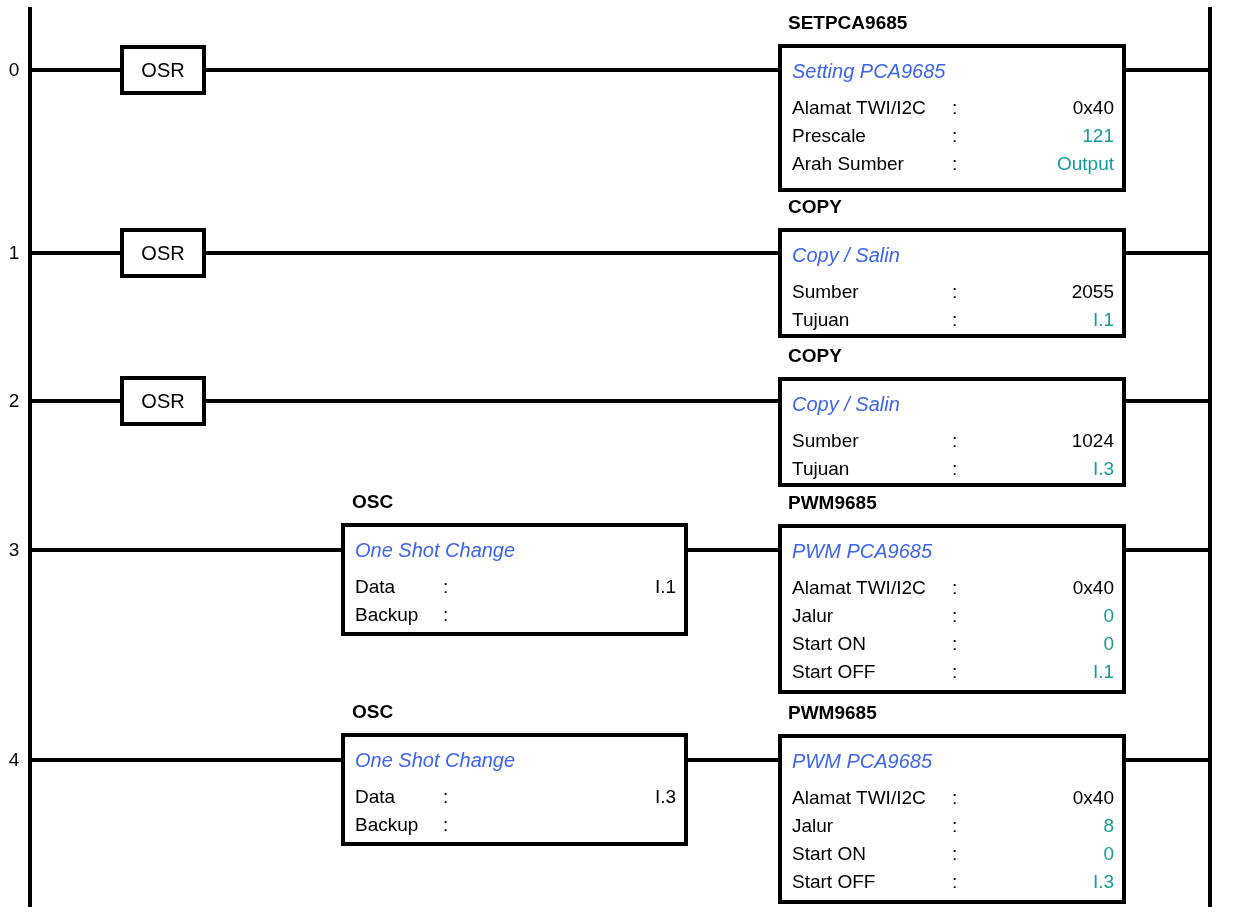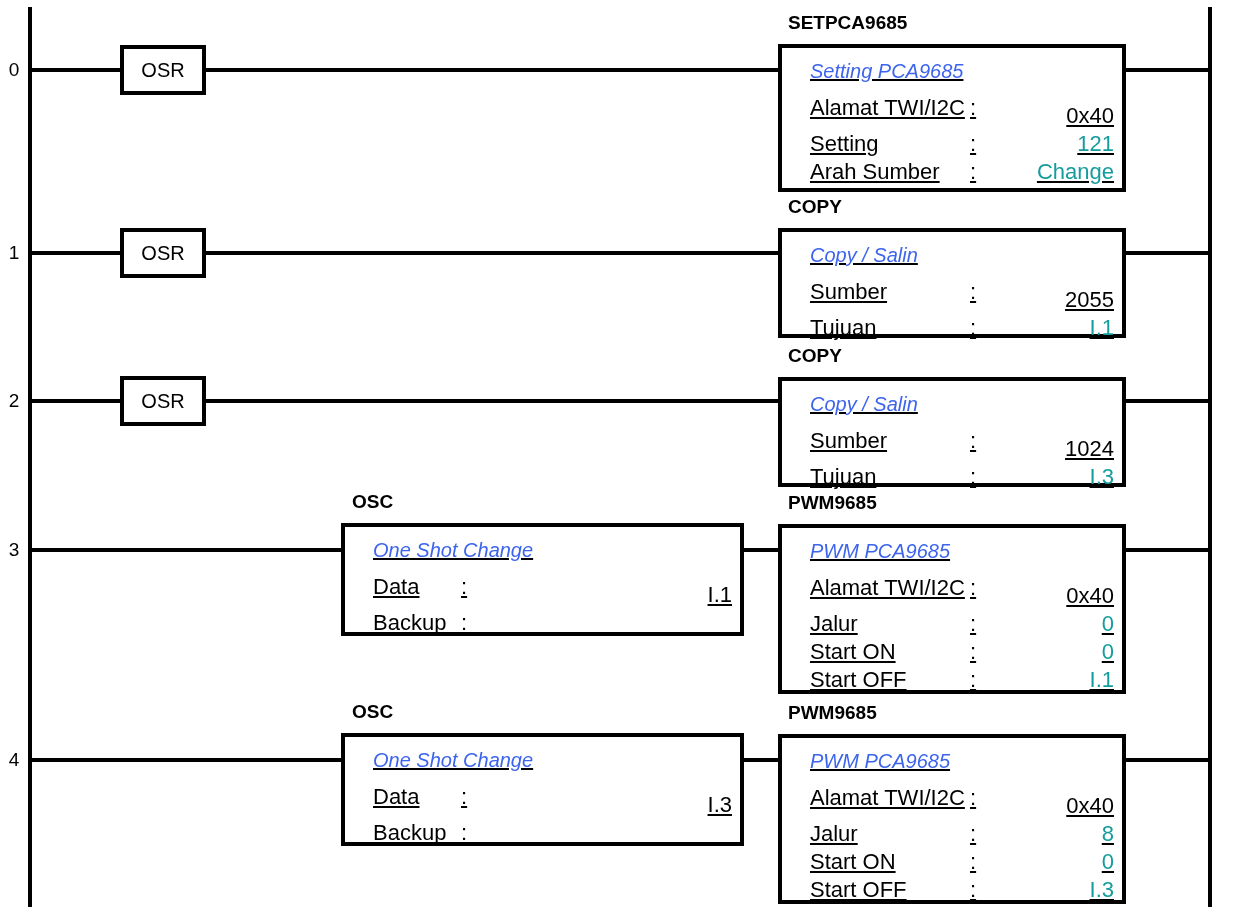--- a/index.html
+++ b/index.html
@@ -11,33 +11,32 @@
   .wire{position:absolute;height:4px;background:var(--line,#000);}
   .rnum{position:absolute;left:2px;width:24px;height:26px;font-size:19px;line-height:26px;text-align:center;color:#000;}
   .contact{
     position:absolute;left:120px;width:86px;height:50px;box-sizing:border-box;
     border:4px solid var(--line,#000);background:#fff;display:flex;align-items:center;justify-content:center;
   }
   .contact span{font-size:20px;color:#000;}
   .bheader{position:absolute;height:24px;line-height:24px;font-size:19px;font-weight:bold;color:#000;white-space:nowrap;}
   .fblock{
     position:absolute;box-sizing:border-box;border:4px solid var(--line,#000);background:#fff;
-    padding:10px 8px 4px 28px;
-    text-decoration:underline;
+    padding:10px 8px 4px 10px;
   }
   .fblock.big{left:778px;width:348px;}
-  .fblock.osc{left:341px;width:403px;}
+  .fblock.osc{left:341px;width:347px;}
   .btitle{font-size:20px;font-style:italic;color:var(--blue,#3c64ee);line-height:26px;margin-bottom:10px;white-space:nowrap;}
-  .brow{display:flex;font-size:22px;line-height:28px;white-space:nowrap;}
+  .brow{display:flex;font-size:19px;line-height:28px;white-space:nowrap;}
   .lbl{flex:none;}
   .big .lbl{width:160px;}
   .osc .lbl{width:88px;}
   .col{flex:none;width:14px;}
   .val{flex:1;text-align:right;}
-  .val-black{color:#000;margin-top:8px;}
+  .val-black{color:#000;}
   .val-teal{color:var(--teal,#159c9c);}
 </style>
 </head>
 <body>
 
 <div class="ladder">
 
   <div class="rail" style="left:28px"></div>
   <div class="rail" style="left:1208px"></div>
 
@@ -51,28 +50,28 @@
 
   <div class="bheader" style="left:788px;top:11px">SETPCA9685</div>
   <div class="fblock big" style="top:44px;height:148px">
     <div class="btitle">Setting PCA9685</div>
     <div class="brow">
       <span class="lbl">Alamat TWI/I2C</span>
       <span class="col">:</span>
       <span class="val val-black">0x40</span>
     </div>
     <div class="brow">
-      <span class="lbl">Setting</span>
+      <span class="lbl">Prescale</span>
       <span class="col">:</span>
       <span class="val val-teal">121</span>
     </div>
     <div class="brow">
       <span class="lbl">Arah Sumber</span>
       <span class="col">:</span>
-      <span class="val val-teal">Change</span>
+      <span class="val val-teal">Output</span>
     </div>
   </div>
 
   <div class="rnum" style="top:240px">1</div>
   <div class="wire" style="left:32px;top:251px;width:88px"></div>
   <div class="contact" style="top:228px">
     <span>OSR</span>
   </div>
   <div class="wire" style="left:206px;top:251px;width:572px"></div>
   <div class="wire" style="left:1126px;top:251px;width:82px"></div>

